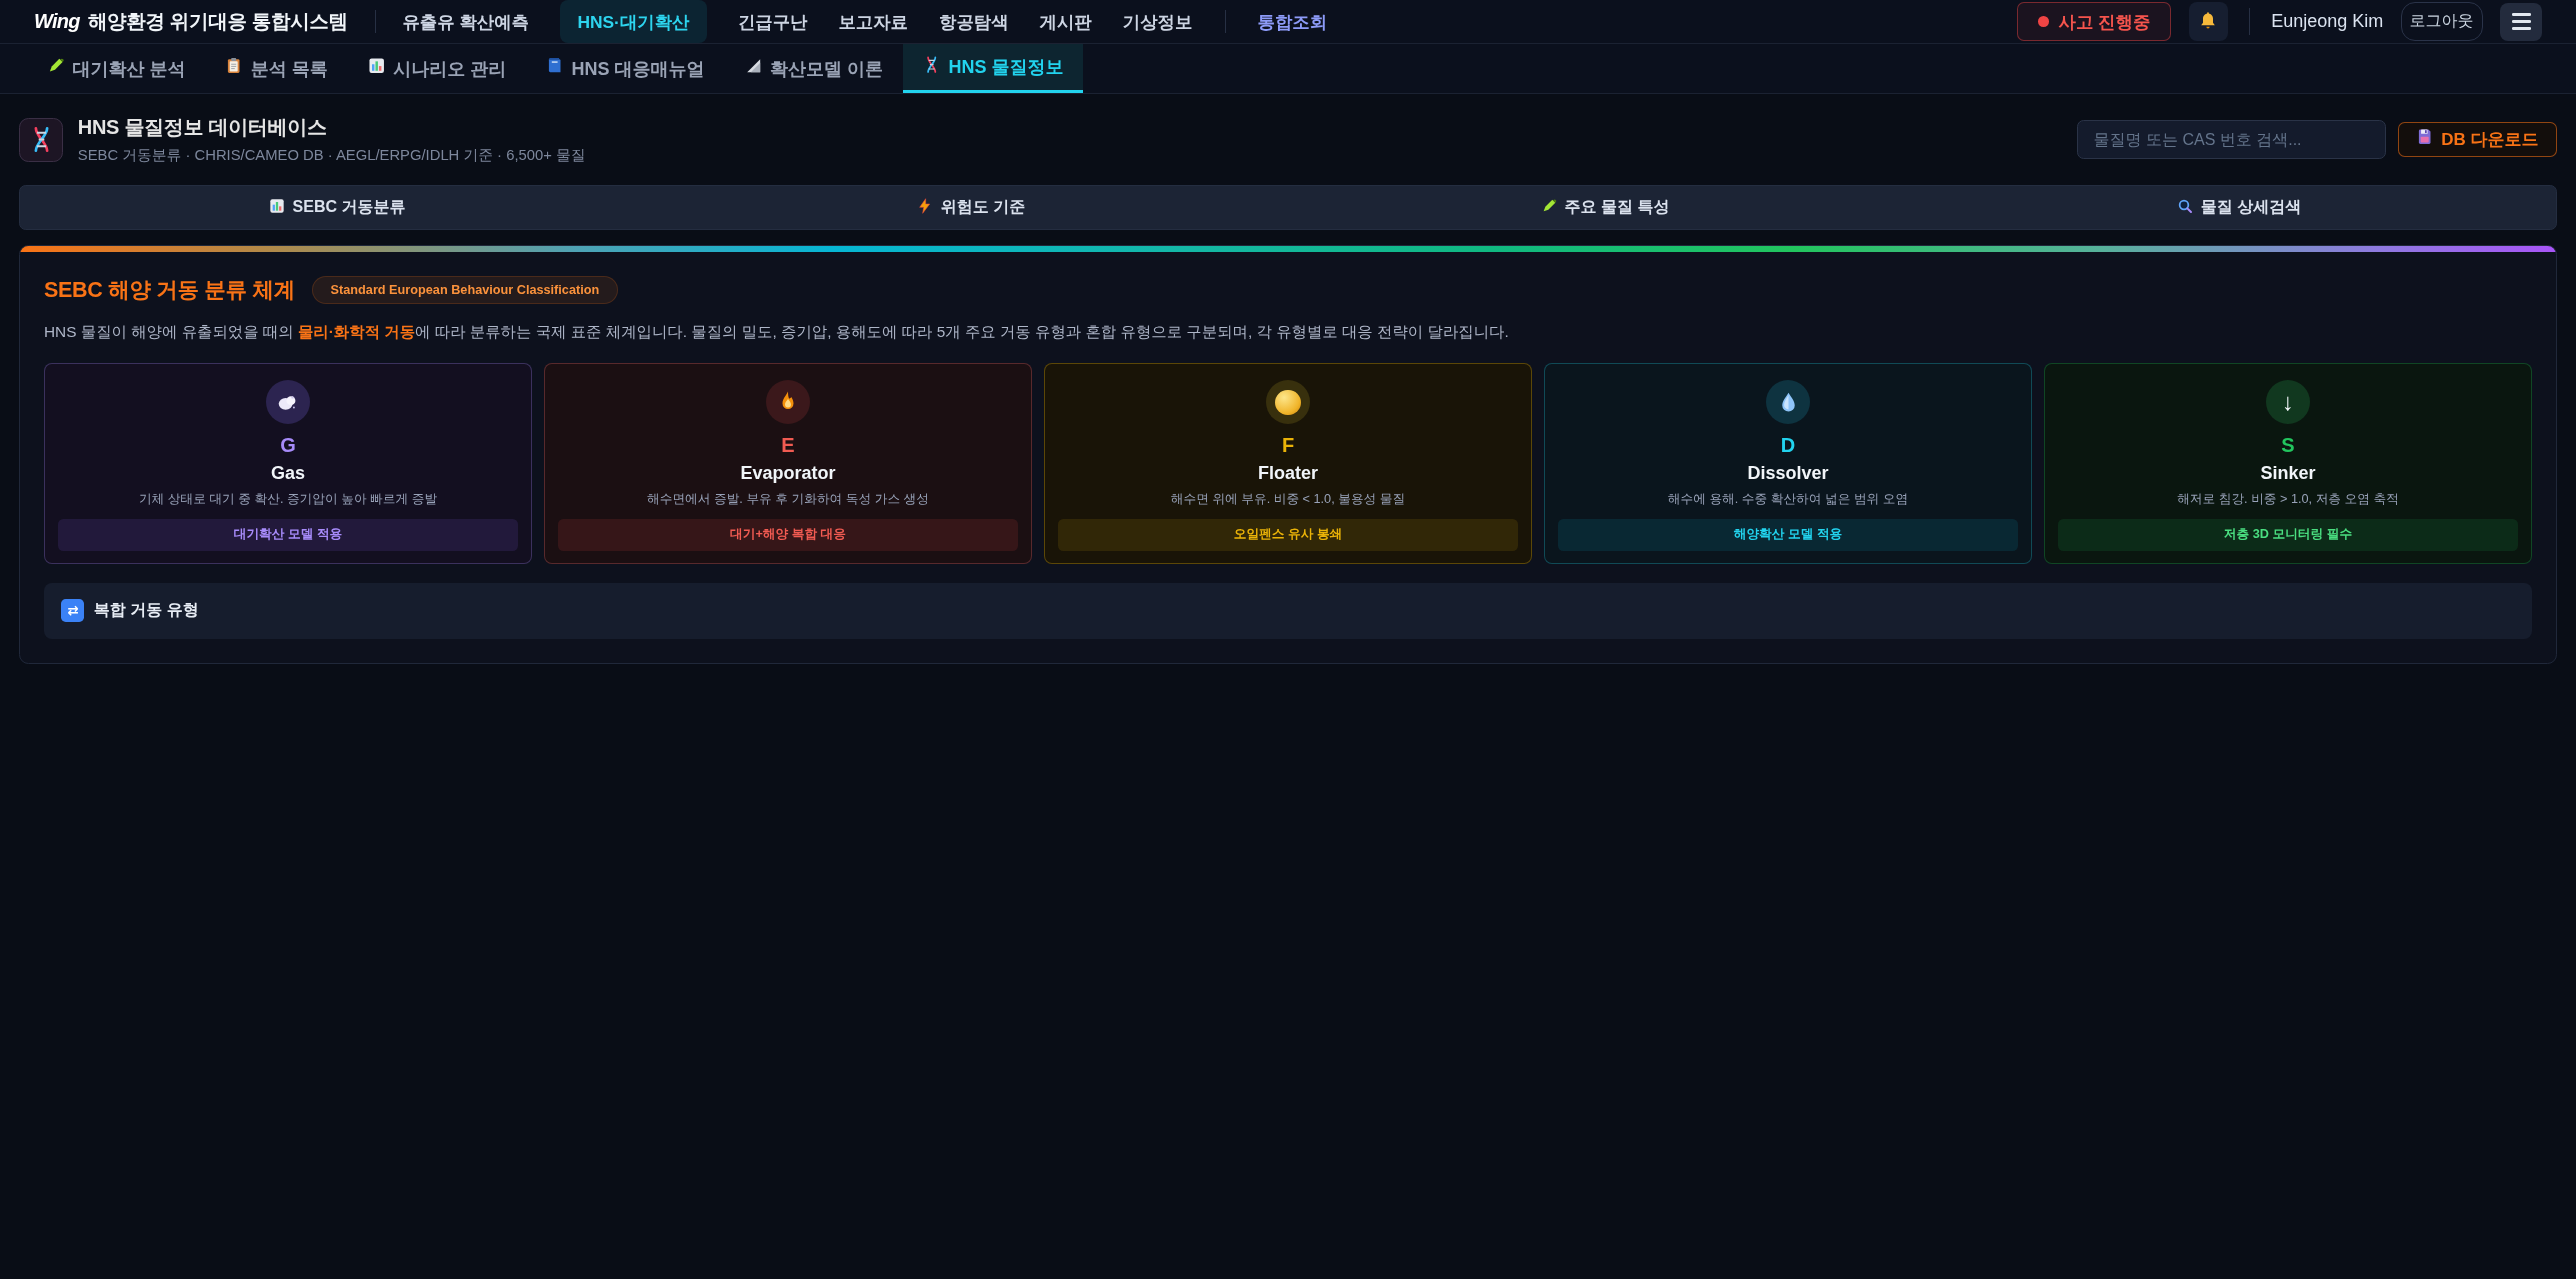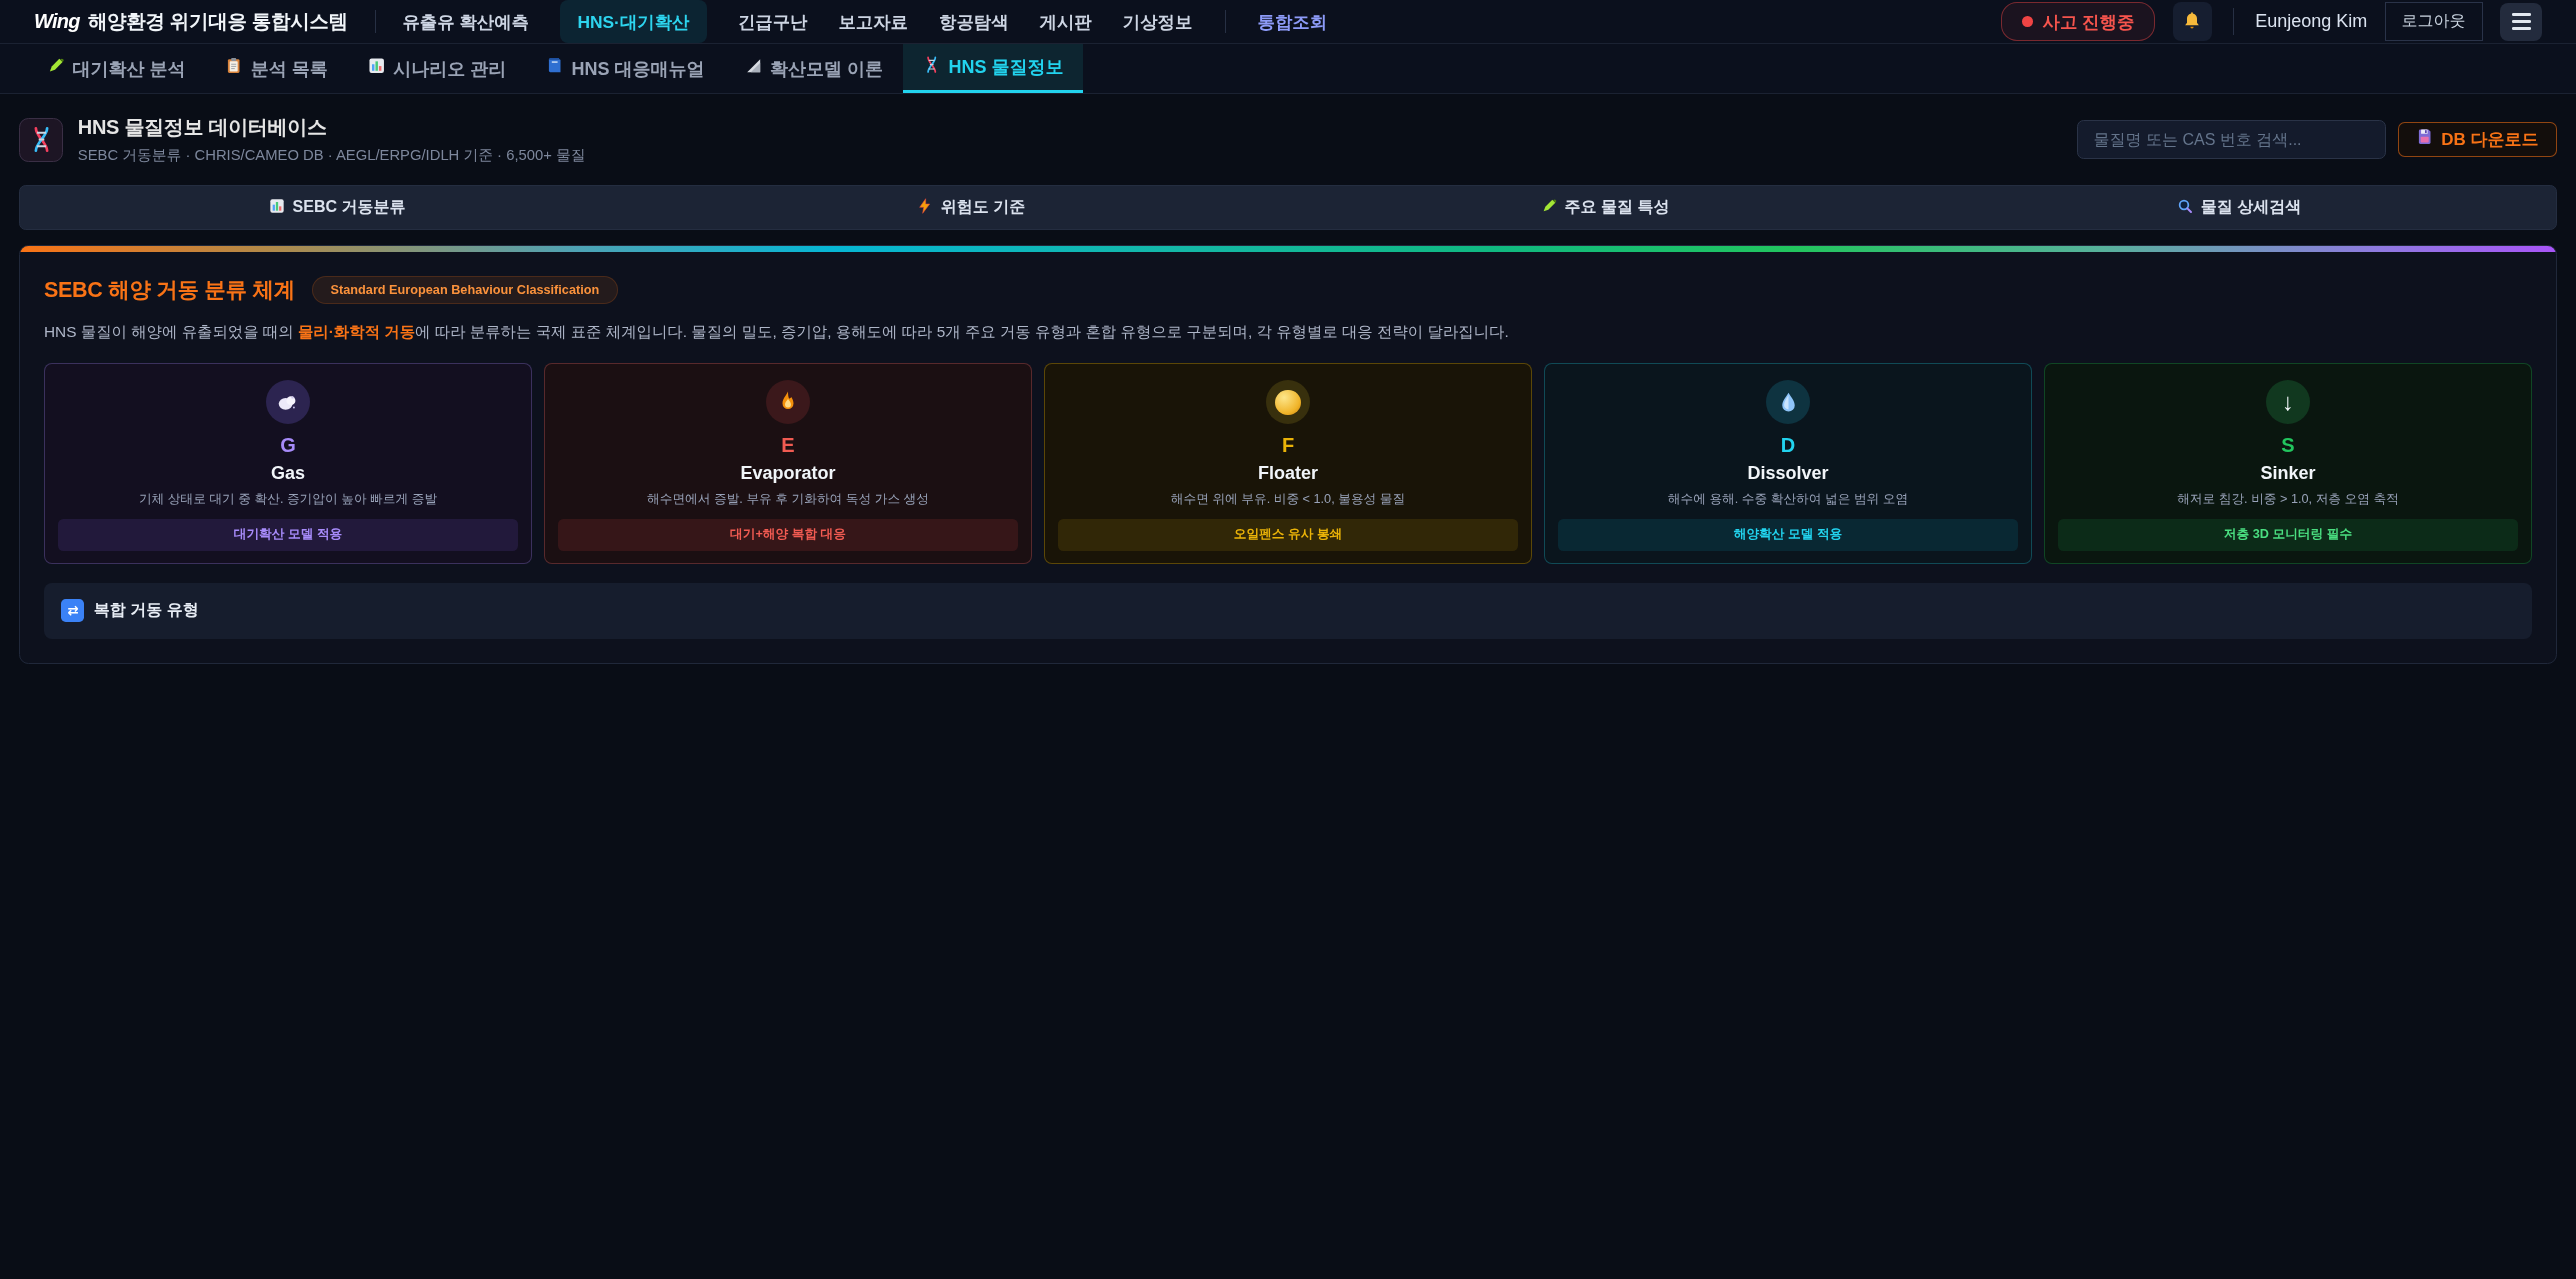--- a/index.html
+++ b/index.html
@@ -9,26 +9,26 @@
   .topnav { height:44px; background:#0b101d; border-bottom:0.7px solid #1b2232; display:flex; align-items:center; padding:0 34px; }
   .brand { display:flex; align-items:center; gap:8px; }
   .brand-mark { font-style:italic; font-weight:800; font-size:20px; color:#ffffff; letter-spacing:-0.7px; }
   .brand-title { font-weight:800; font-size:19.5px; color:#f1f5f9; letter-spacing:-0.3px; }
   .v-div { width:0.7px; height:23px; background:#273044; margin:0 27px; }
   .nav-items { display:flex; align-items:center; gap:31px; }
   .nav-item { font-size:17.4px; font-weight:700; color:#cdd5e3; cursor:pointer; white-space:nowrap; }
   .nav-item.active { color:#2dd4ee; background:rgba(34,211,238,0.10); padding:9.4px 17.4px; border-radius:8px; }
   .nav-item.accent { color:#8d9bf8; }
   .nav-right { margin-left:auto; display:flex; align-items:center; gap:17.4px; }
-  .incident-badge { display:flex; align-items:center; gap:9.4px; color:#f5544d; font-weight:800; font-size:17.4px; border:1.3px solid rgba(239,68,68,0.45); background:rgba(239,68,68,0.07); padding:6.7px 20px; border-radius:16px; }
+  .incident-badge { display:flex; align-items:center; gap:9.4px; color:#f5544d; font-weight:800; font-size:17.4px; border:1.3px solid rgba(239,68,68,0.45); background:rgba(239,68,68,0.07); padding:6.7px 20px; border-radius:7px; }
   .incident-dot { width:10.7px; height:10.7px; border-radius:50%; background:#ef4444; }
   .icon-btn { width:39px; height:39px; border-radius:8px; background:#161e30; display:flex; align-items:center; justify-content:center; }
   .nav-right .v-div { margin:0 4px; height:27px; }
   .user-name { font-size:18px; color:#dbe3f0; font-weight:500; }
-  .logout-btn { font-size:16px; color:#cbd5e1; border:1.3px solid #2a3349; border-radius:0; padding:8px 16px; background:transparent; }
+  .logout-btn { font-size:16px; color:#cbd5e1; border:1.3px solid #2a3349; border-radius:14px; padding:8px 8px; background:transparent; }
   .hamburger { width:42px; height:38px; border-radius:8px; background:#232b3d; display:flex; flex-direction:column; align-items:center; justify-content:center; gap:4px; }
   .hamburger span { display:block; width:19px; height:2.7px; border-radius:1.3px; background:#e2e8f0; }
 
   
   .subnav { height:50px; background:#0b101d; border-bottom:0.7px solid #1b2232; display:flex; align-items:stretch; padding:0 27px; }
   .subtab { display:flex; align-items:center; gap:8px; padding:0 20px; font-size:18px; font-weight:700; color:#9aa3b5; cursor:pointer; }
   .subtab.active { color:#22d3ee; background:#0d2530; border-bottom:3.4px solid #22d3ee; }
 
   
   .page-header { display:flex; align-items:center; padding:20px 19px 16px 19px; }

